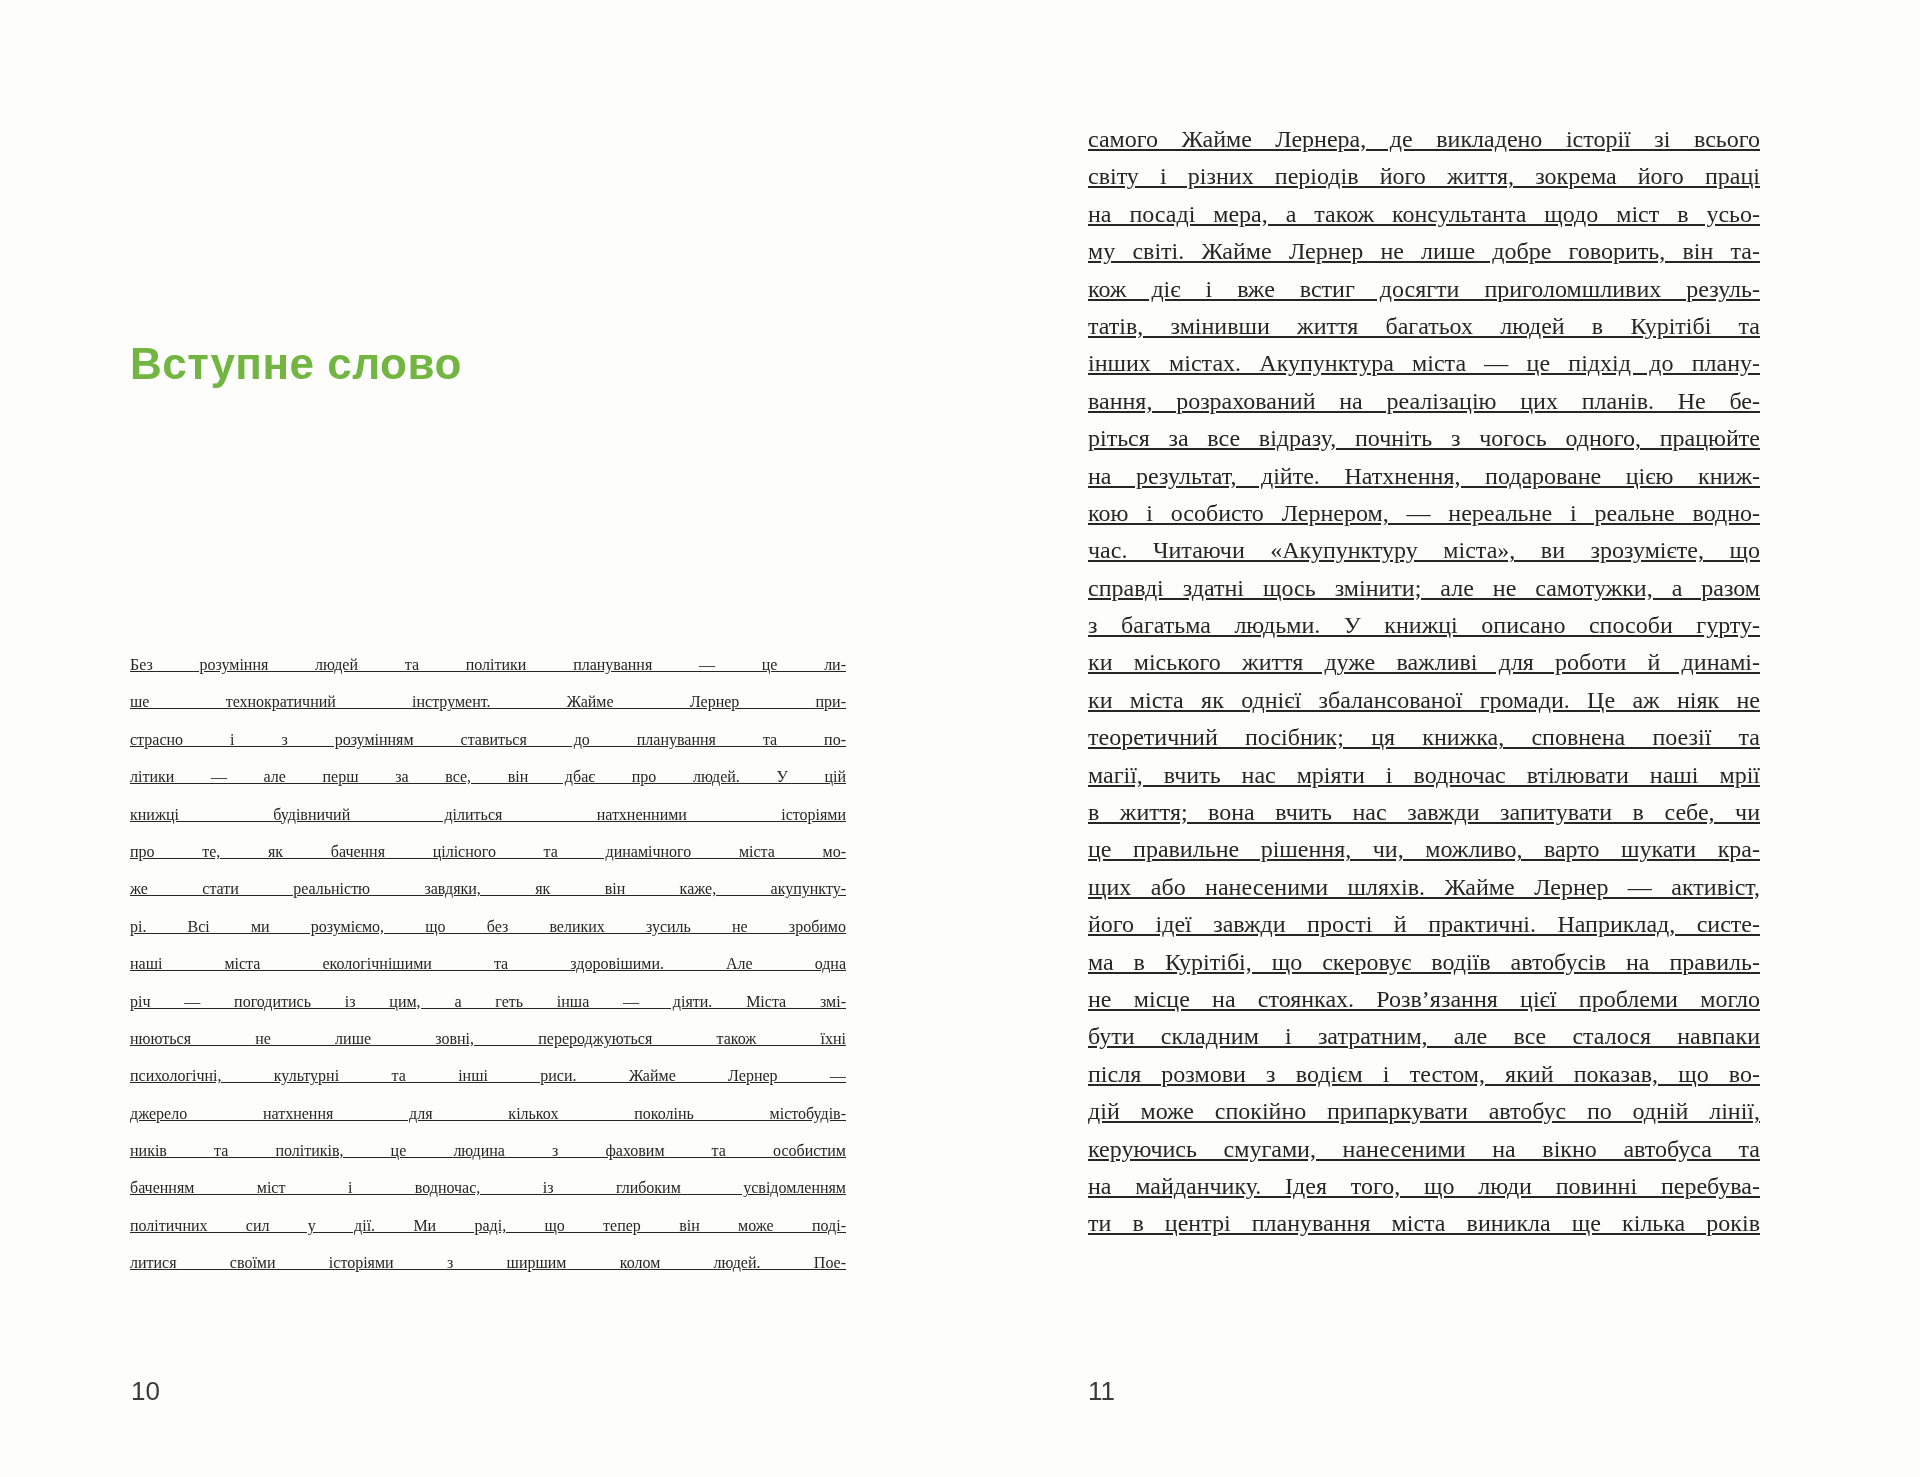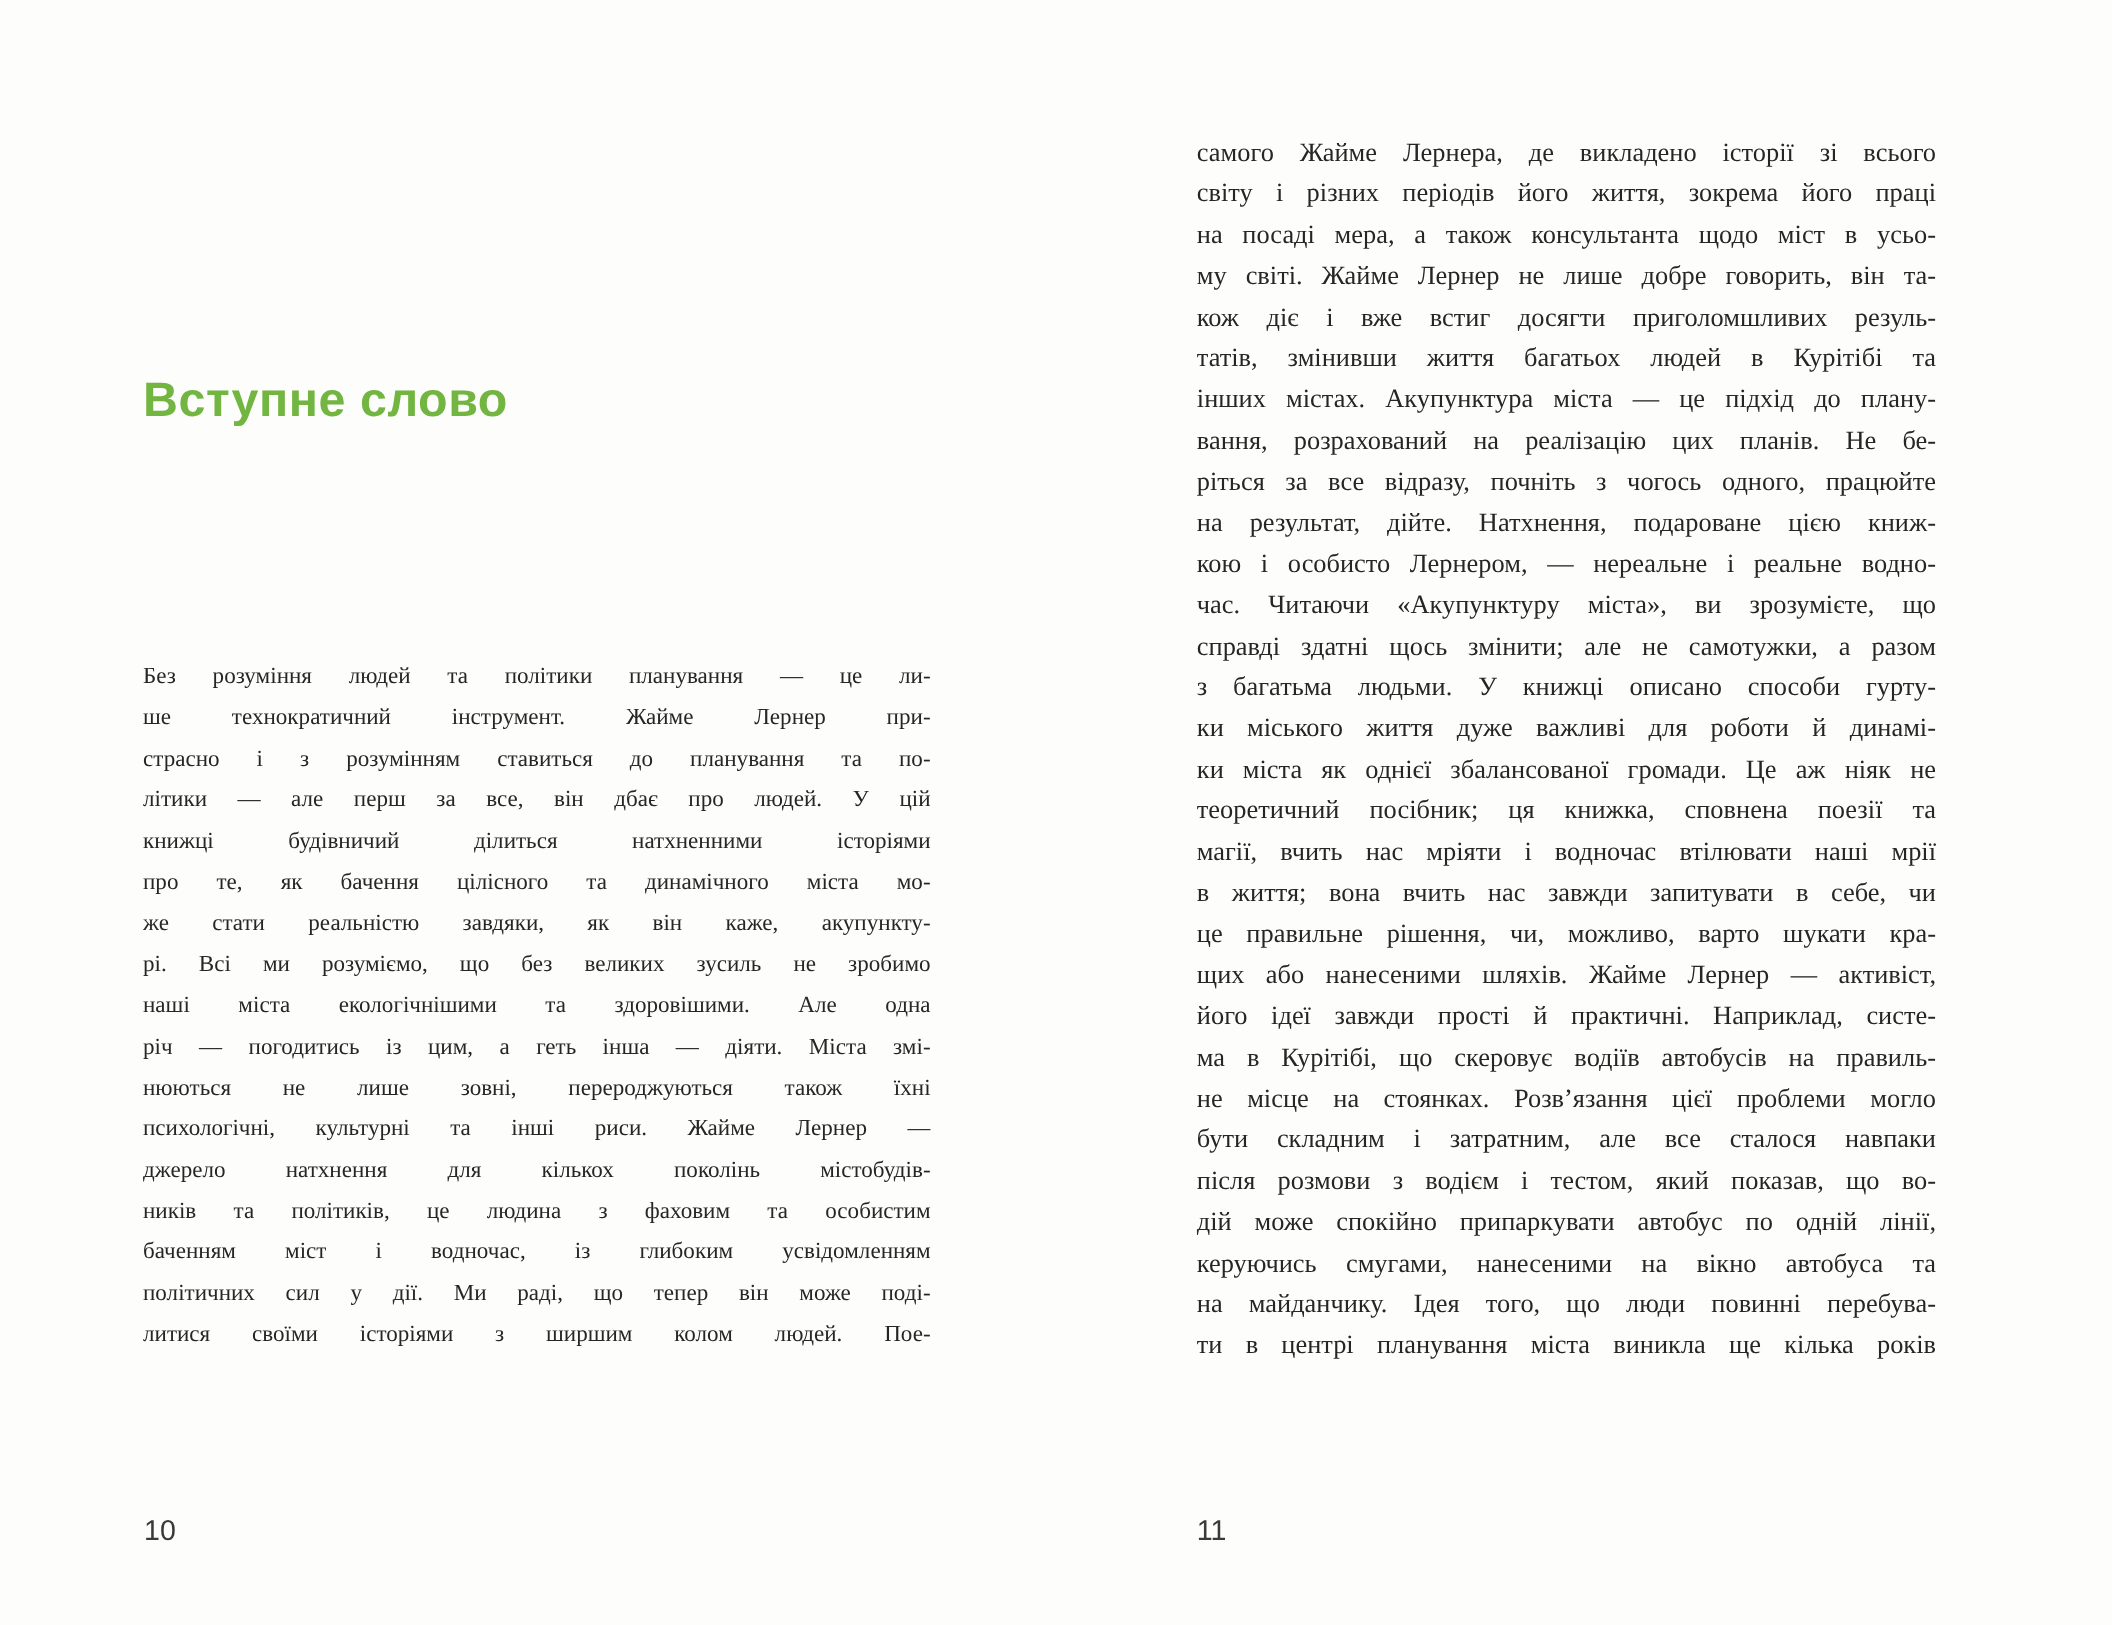--- a/index.html
+++ b/index.html
@@ -25,25 +25,26 @@
 
   .text-block {
     position: absolute;
     color: #262626;
   }
   .text-block .body-line {
     text-align: justify;
     text-align-last: justify;
     white-space: nowrap;
     overflow: hidden;
+    text-decoration: underline;
   }
 
   .left-body {
-    left: 130px; top: 596px; width: 716px;
-    font-size: 21px;
+    left: 130px; top: 646px; width: 716px;
+    font-size: 16px;
   }
   .left-body .body-line { height: 37.4px; line-height: 37.4px; }
 
   .right-body {
     left: 1088px; top: 121px; width: 672px;
     font-size: 24px;
   }
   .right-body .body-line { height: 37.4px; line-height: 37.4px; }
 
   .folio {

